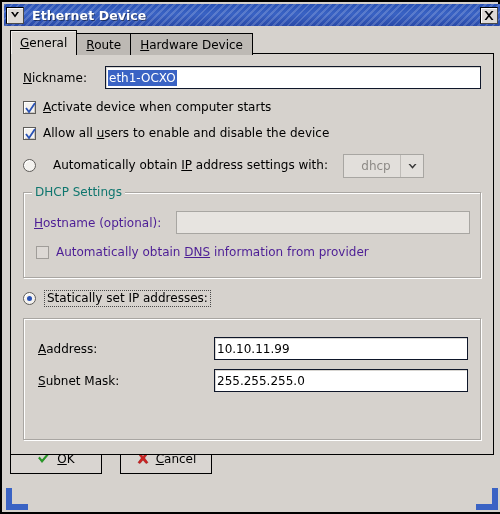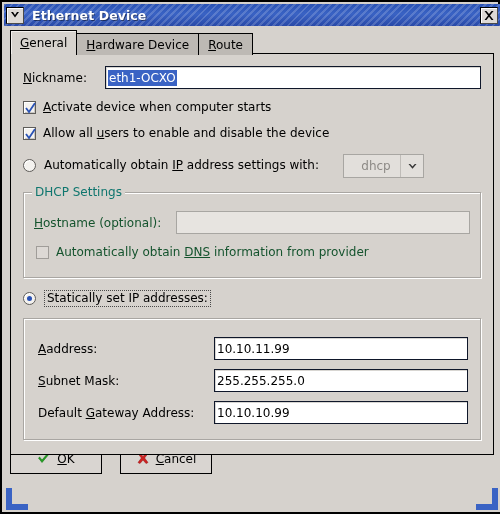--- a/index.html
+++ b/index.html
@@ -128,21 +128,21 @@
   }
 
   .u { text-decoration: underline; }
 
   
   .row {
     display: flex;
     align-items: center;
   }
   .lbl { font-size: 12px; white-space: nowrap; }
-  .lbl.dis { color: #14532d; }
+  .lbl.dis { color: #4c1d95; }
 
   .field {
     box-sizing: border-box;
     background: #fff;
     border: 1px solid #0f172a;
     box-shadow: inset 1px 1px 0 #d8d6d2;
     height: 23px;
     display: flex;
     align-items: center;
     padding: 0 2px;
@@ -310,24 +310,24 @@
 
   <div class="dialog-body">
 
     <div class="notebook">
 
       <div class="tabstrip">
         <div class="tab active">
           <span><span class="u">G</span><span></span>eneral</span>
         </div>
         <div class="tab">
+          <span><span class="u">R</span>oute</span>
+        </div>
+        <div class="tab">
           <span><span class="u">H</span>ardware Device</span>
-        </div>
-        <div class="tab">
-          <span><span class="u">R</span>oute</span>
         </div>
       </div>
 
       <div class="tabpanel">
 
         <div class="row" style="position:absolute; left:12px; top:12px; width:458px;">
           <div class="lbl" style="width:82px;"><span class="u">N</span><span>ickname:</span></div>
           <div class="field" style="flex:1 1 auto;">
             <span class="sel-text">eth1-OCXO</span>
           </div>
@@ -348,21 +348,21 @@
           <div class="check">
             <span>
               <svg width="13" height="14" viewBox="0 0 13 14">
                 <path d="M2 7 L5 11 L11 2" stroke="#2a52b5" stroke-width="1.8" fill="none"></path>
               </svg>
             </span>
           </div>
           <div class="lbl"><span>Allow all </span><span class="u">u</span><span>sers to enable and disable the device</span></div>
         </div>
 
-        <div class="row" style="position:absolute; left:12px; top:104px; gap:8px;">
+        <div class="row" style="position:absolute; left:12px; top:104px; gap:17px;">
           <div class="radio"></div>
           <div class="lbl"><span>Automatically obtain </span><span class="u">IP</span><span> address settings with:</span></div>
         </div>
         <div class="combo" style="position:absolute; left:332px; top:100px;padding-left:8px;">
           <div class="combo-value">dhcp</div>
           <div class="combo-arrow">
             <svg width="11" height="9" viewBox="0 0 11 9">
               <path d="M1.5 2 L5.5 6.8 L9.5 2 L7.8 2 L5.5 4.6 L3.2 2 Z" fill="#333"></path>
             </svg>
           </div>
@@ -398,26 +398,20 @@
             </div>
           </div>
 
           <div class="row" style="position:absolute; left:14px; top:50px; width:430px;">
             <div class="lbl" style="width:176px;"><span class="u">S</span><span>ubnet Mask:</span></div>
             <div class="field" style="flex:1 1 auto;">
               <span>255.255.255.0</span>
             </div>
           </div>
 
-          <div class="row" style="position:absolute; left:14px; top:82px; width:430px;">
-            <div class="lbl" style="width:176px;"><span>Default </span><span class="u">G</span><span>ateway Address:</span></div>
-            <div class="field" style="flex:1 1 auto;">
-              <span>10.10.10.99</span>
-            </div>
-          </div>
         </div>
 
       </div>
     </div>
 
     <div class="actionbar">
       <div class="btn">
         <span>
           <svg width="14" height="13" viewBox="0 0 14 13">
             <path d="M1.5 6 L5 10.5 L12.5 1.5 L11 1 L5 8 L2.6 5 Z" fill="#22a022" stroke="#157715" stroke-width="0.6"></path>

